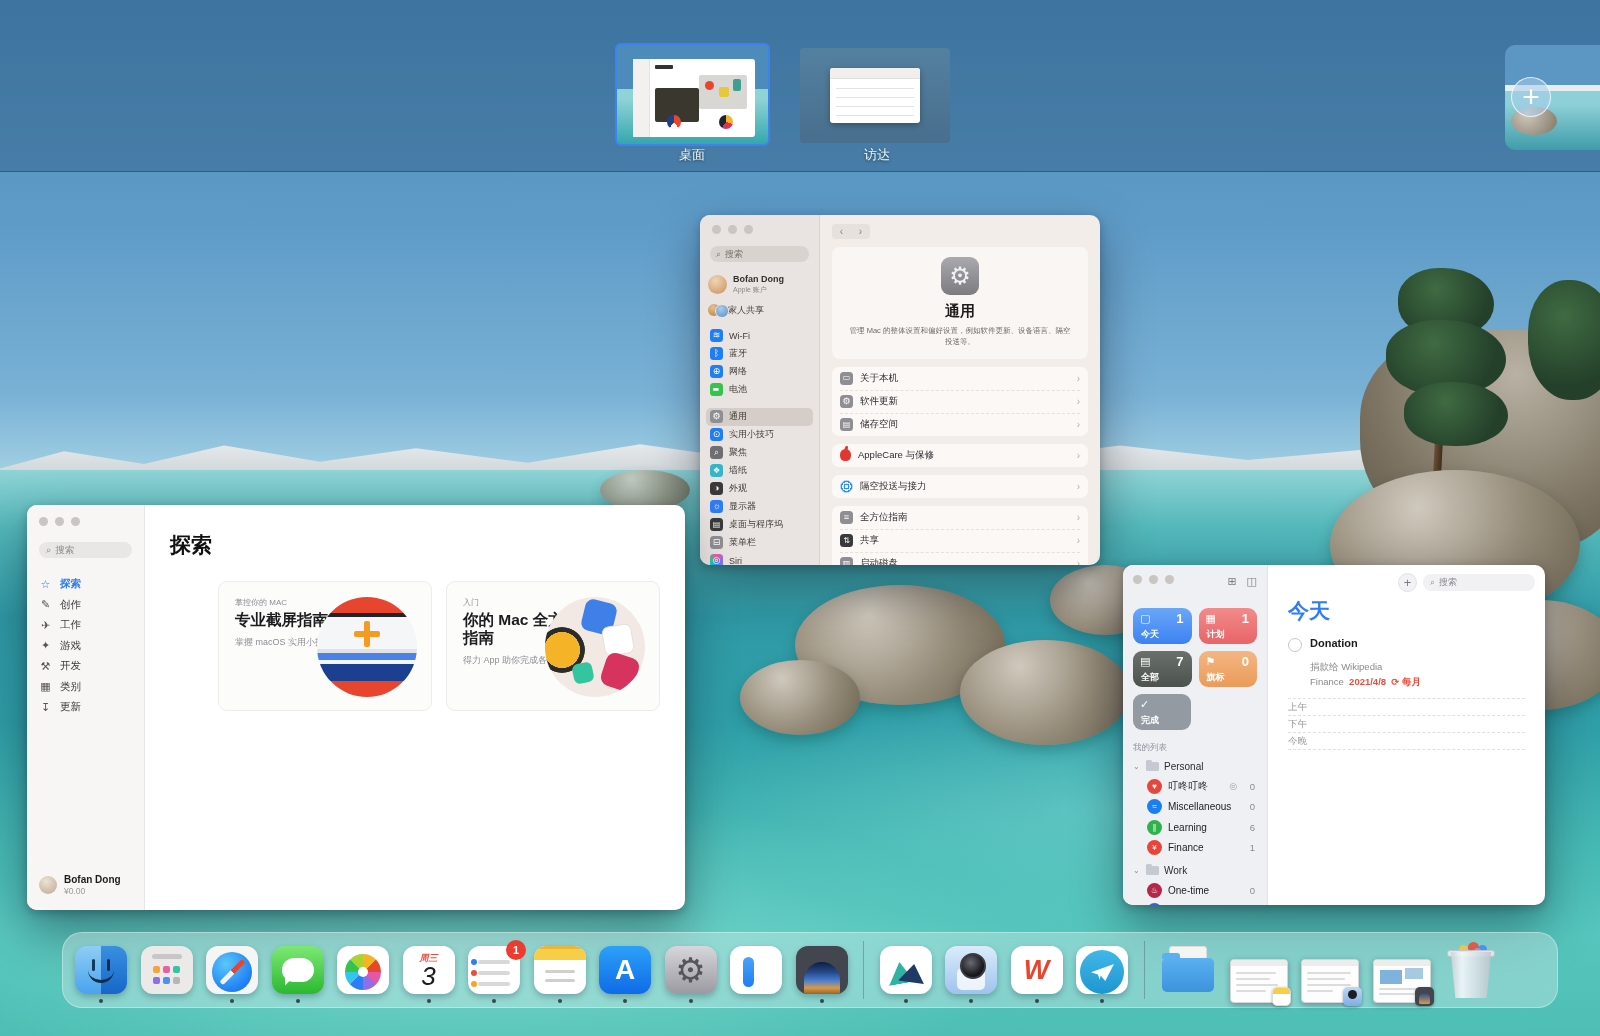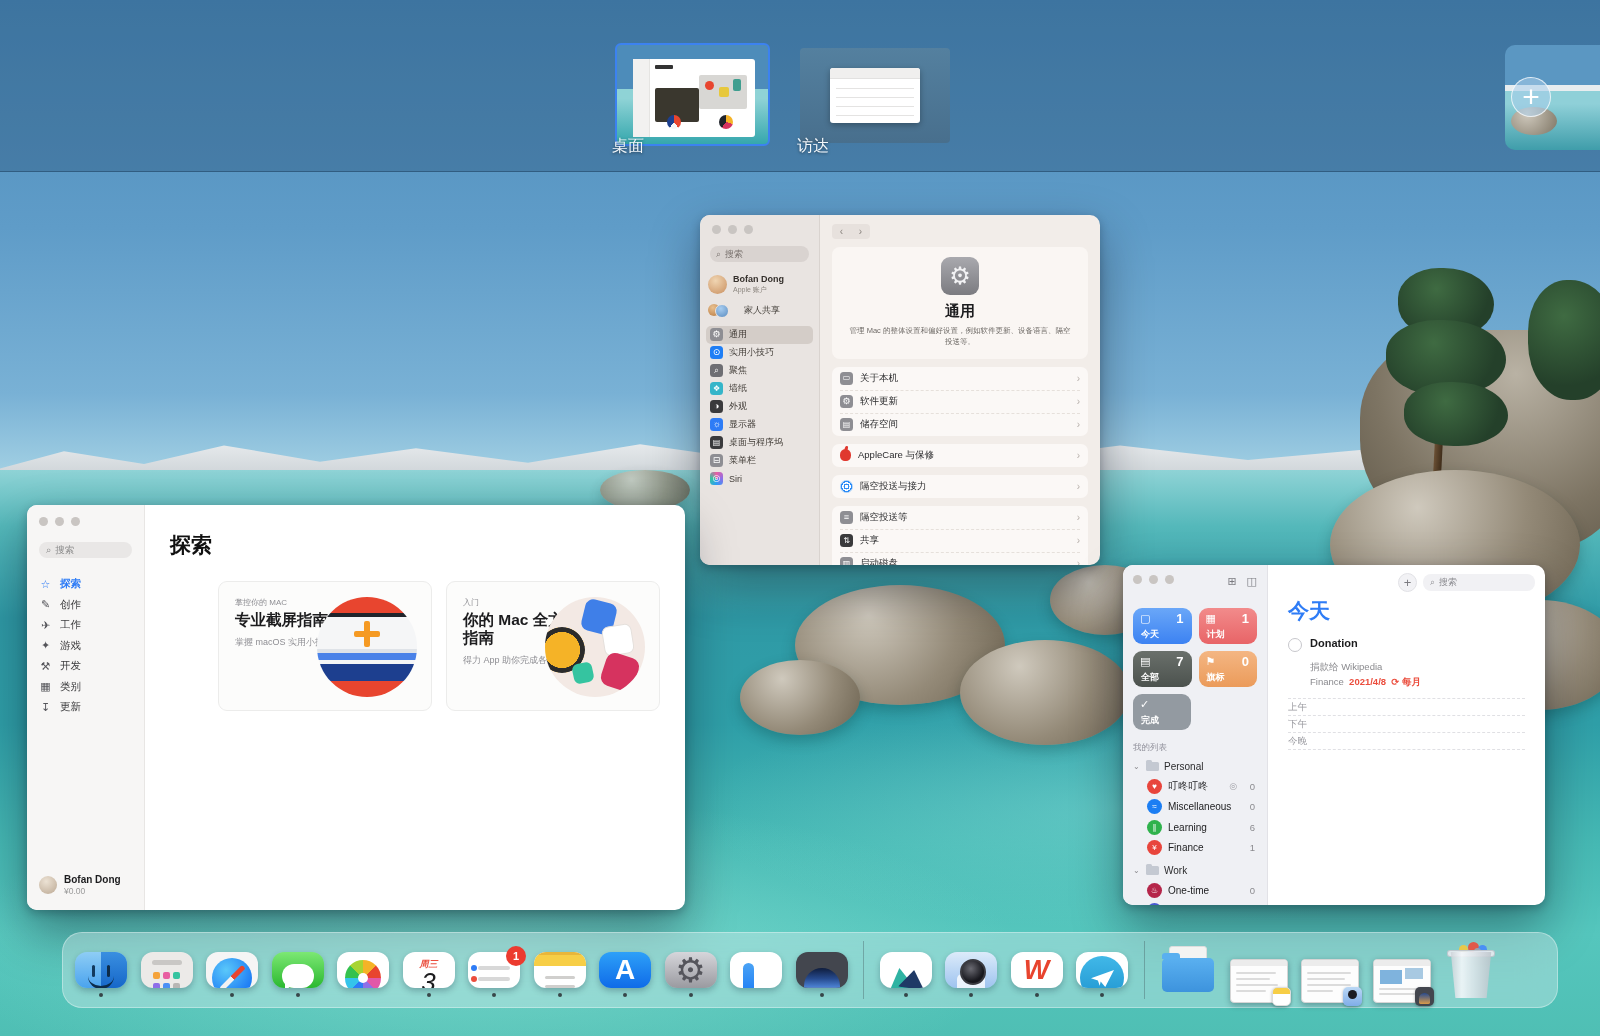--- a/index.html
+++ b/index.html
@@ -31,21 +31,21 @@
   .t1{left:1398px;top:268px;width:96px;height:70px;}
   .t2{left:1386px;top:320px;width:120px;height:76px;}
   .t3{left:1404px;top:382px;width:104px;height:64px;}
   .t4{left:1528px;top:280px;width:90px;height:120px;}
 
   
   .spaces-bar{position:absolute;left:0;top:0;width:100%;height:172px;background:rgba(26,64,99,.30);border-bottom:1px solid rgba(8,35,60,.35);}
   .space-thumb{position:absolute;border-radius:6px;overflow:hidden;cursor:pointer;}
   .thumb-desktop{left:615px;top:43px;width:155px;height:103px;border:2px solid #3c82f0;background:linear-gradient(180deg,#4d8cba 0 44%,#8fd3d6 44% 54%,#35a7ad 100%);}
   .thumb-finder{left:800px;top:48px;width:150px;height:95px;border-radius:4px;background:linear-gradient(180deg,#54809f,#486f8d);}
-  .space-label{position:absolute;top:136px;width:160px;color:#f2f7fb;font-size:16px;text-shadow:0 1px 3px rgba(0,0,0,.5);}
+  .space-label{position:absolute;top:146px;width:160px;text-align:center;color:#f2f7fb;font-size:13px;text-shadow:0 1px 3px rgba(0,0,0,.5);}
   .mini-as{position:absolute;left:16px;top:14px;width:122px;height:78px;background:#fff;border-radius:3px;}
   .mini-as .sb{position:absolute;left:0;top:0;width:16px;height:100%;background:#f2f1f0;border-right:1px solid #e5e4e2;}
   .mini-as .hero{position:absolute;left:22px;top:16px;width:44px;height:34px;background:#3a372e;border-radius:2px;}
   .mini-as .heroR{position:absolute;left:66px;top:16px;width:48px;height:34px;background:#d8d7d4;border-radius:2px;}
   .mini-as .d1{position:absolute;left:72px;top:22px;width:9px;height:9px;background:#e8452f;border-radius:50%;}
   .mini-as .d2{position:absolute;left:86px;top:28px;width:10px;height:10px;background:#e7c83d;border-radius:2px;}
   .mini-as .d3{position:absolute;left:100px;top:20px;width:8px;height:12px;background:#3f9e8f;border-radius:2px;}
   .mini-as .c1{position:absolute;left:34px;top:56px;width:14px;height:14px;border-radius:50%;background:conic-gradient(#e8452f 0 40%,#f5f6f7 40% 60%,#1d3f8f 60% 100%);}
   .mini-as .c2{position:absolute;left:86px;top:56px;width:14px;height:14px;border-radius:50%;background:conic-gradient(#f5b327 0 30%,#d6335f 30% 60%,#20242b 60% 100%);}
   .mini-as .t{position:absolute;left:22px;top:6px;width:18px;height:4px;background:#333;border-radius:1px;}
@@ -64,21 +64,21 @@
 
   
   .win-settings{left:700px;top:215px;width:400px;height:350px;background:#f2ede9;}
   .st-side{width:120px;background:#e9e4e1;border-right:1px solid #d9d3cf;padding:10px 0 0 0;position:relative;flex:0 0 auto;}
   .st-side .lights{margin-left:12px;}
   .st-search{margin:12px 10px 0;height:16px;background:#d9d3d0;border-radius:8px;display:flex;align-items:center;padding:0 6px;gap:4px;color:#79726e;font-size:9px;}
   .st-acct{display:flex;align-items:center;gap:6px;margin:12px 8px 0;}
   .st-avatar{width:19px;height:19px;border-radius:50%;background:radial-gradient(circle at 40% 30%,#f0d5b2,#c98f5f);flex:0 0 auto;}
   .st-acct .nm{font-size:9px;font-weight:bold;color:#35302c;line-height:1.2;}
   .st-acct .sub{font-size:7px;color:#8e8881;}
-  .st-fam{display:flex;align-items:center;gap:17px;margin:9px 8px 0;font-size:9px;color:#45403b;}
+  .st-fam{display:flex;align-items:center;gap:1px;margin:9px 8px 0;font-size:9px;color:#45403b;}
   .fam-ic{width:19px;height:13px;position:relative;flex:0 0 auto;}
   .fam-ic i{position:absolute;width:12px;height:12px;border-radius:50%;display:block;}
   .fam-ic i:first-child{left:0;background:radial-gradient(circle at 40% 30%,#e8c090,#b97a3f);}
   .fam-ic i:last-child{left:7px;background:radial-gradient(circle at 40% 30%,#a8cdf0,#5a8cc0);border:1px solid #e9e4e1;}
   .st-nav{margin-top:10px;}
   .st-item{display:flex;align-items:center;gap:6px;height:18px;margin:0 6px;padding:0 4px;border-radius:5px;font-size:9px;color:#413c37;cursor:pointer;}
   .st-item.sel{background:#d4cdc8;}
   .tile{width:13px;height:13px;border-radius:3.5px;color:#fff;font-size:9px;display:flex;align-items:center;justify-content:center;flex:0 0 auto;line-height:1;}
   .tl-wifi{background:#1f7ef5;} .tl-wifi::before{content:"≋";}
   .tl-bt{background:#1f7ef5;} .tl-bt::before{content:"ᛒ";}
@@ -200,21 +200,21 @@
   .task .tm{font-size:9.5px;color:#8a8a8e;margin-top:2px;}
   .task .tm .red{color:var(--reminders-red,#eb4d3d);font-weight:bold;}
   .rm-sections{margin-top:9px;border-top:1px dashed #e0e0e4;}
   .rm-sec{height:17px;display:flex;align-items:center;font-size:9.5px;color:#9a9aa0;border-bottom:1px dashed #e0e0e4;cursor:pointer;}
 
   
   .dock{position:absolute;left:62px;bottom:28px;width:1496px;height:76px;border-radius:20px;
         background:rgba(242,246,250,.32);border:1px solid rgba(255,255,255,.35);backdrop-filter:blur(18px);
         display:flex;align-items:center;padding:0 12px;gap:13.5px;}
   .dock-item{position:relative;flex:0 0 auto;cursor:pointer;}
-  .di{width:52px;height:36px;border-radius:12px;position:relative;overflow:hidden;box-shadow:0 3px 6px rgba(0,20,40,.25);}
+  .di{width:52px;height:48px;border-radius:12px;position:relative;overflow:hidden;box-shadow:0 3px 6px rgba(0,20,40,.25);}
   .dot{position:absolute;bottom:-9px;left:50%;transform:translateX(-50%);width:4px;height:4px;border-radius:50%;background:rgba(35,35,40,.8);}
   .badge{position:absolute;top:-6px;right:-6px;width:20px;height:20px;border-radius:50%;background:var(--badge-red,#ec3b2f);color:#fff;font-size:11px;font-weight:bold;display:flex;align-items:center;justify-content:center;z-index:3;}
   .dsep{width:1px;height:58px;background:rgba(50,55,65,.3);flex:0 0 auto;margin:0 2px;}
   .di i{position:absolute;display:block;}
   .d-finder{background:linear-gradient(180deg,#8ecdf5,#4aa3ee);}
   .d-finder .half{right:0;top:0;width:50%;height:100%;background:linear-gradient(180deg,#3a8fe0,#1667c9);}
   .d-finder .e1{left:17px;top:13px;width:3px;height:12px;background:#123a5e;border-radius:2px;}
   .d-finder .e2{left:32px;top:13px;width:3px;height:12px;background:#0d2c4a;border-radius:2px;}
   .d-finder .sm{left:13px;top:22px;width:26px;height:12px;border-bottom:3px solid #0d2c4a;border-radius:0 0 13px 13px;}
   .d-launch{background:#eceae8;}
@@ -354,20 +354,38 @@
         <div class="sub">Apple 账户</div>
       </span>
     </div>
     <div class="st-fam">
       <span class="fam-ic">
           <i></i>
           <i></i>
         </span>
       <span>家人共享</span>
     </div>
+    <div class="st-nav">
+      <div class="st-item">
+        <span class="tile tl-wifi"></span>
+        <span>Wi-Fi</span>
+      </div>
+      <div class="st-item">
+        <span class="tile tl-bt"></span>
+        <span>蓝牙</span>
+      </div>
+      <div class="st-item">
+        <span class="tile tl-net"></span>
+        <span>网络</span>
+      </div>
+      <div class="st-item">
+        <span class="tile tl-batt"></span>
+        <span>电池</span>
+      </div>
+    </div>
     <div class="st-nav" style="margin-top:9px;">
       <div class="st-item sel">
         <span class="tile tl-gen"></span>
         <span>通用</span>
       </div>
       <div class="st-item">
         <span class="tile tl-acc"></span>
         <span>实用小技巧</span>
       </div>
       <div class="st-item">
@@ -437,21 +455,21 @@
     <div class="sgroup">
       <div class="srow">
         <span class="airdrop-glyph"></span>
         <span>隔空投送与接力</span>
           <span class="chev">›</span>
       </div>
     </div>
     <div class="sgroup">
       <div class="srow">
         <span class="tile tl-login"></span>
-        <span>隔空投送等</span>
+        <span>全方位指南</span>
           <span class="chev">›</span>
       </div>
       <div class="srow">
         <span class="tile tl-share"></span>
         <span>共享</span>
           <span class="chev">›</span>
       </div>
       <div class="srow">
         <span class="tile tl-disk"></span>
         <span>启动磁盘</span>

